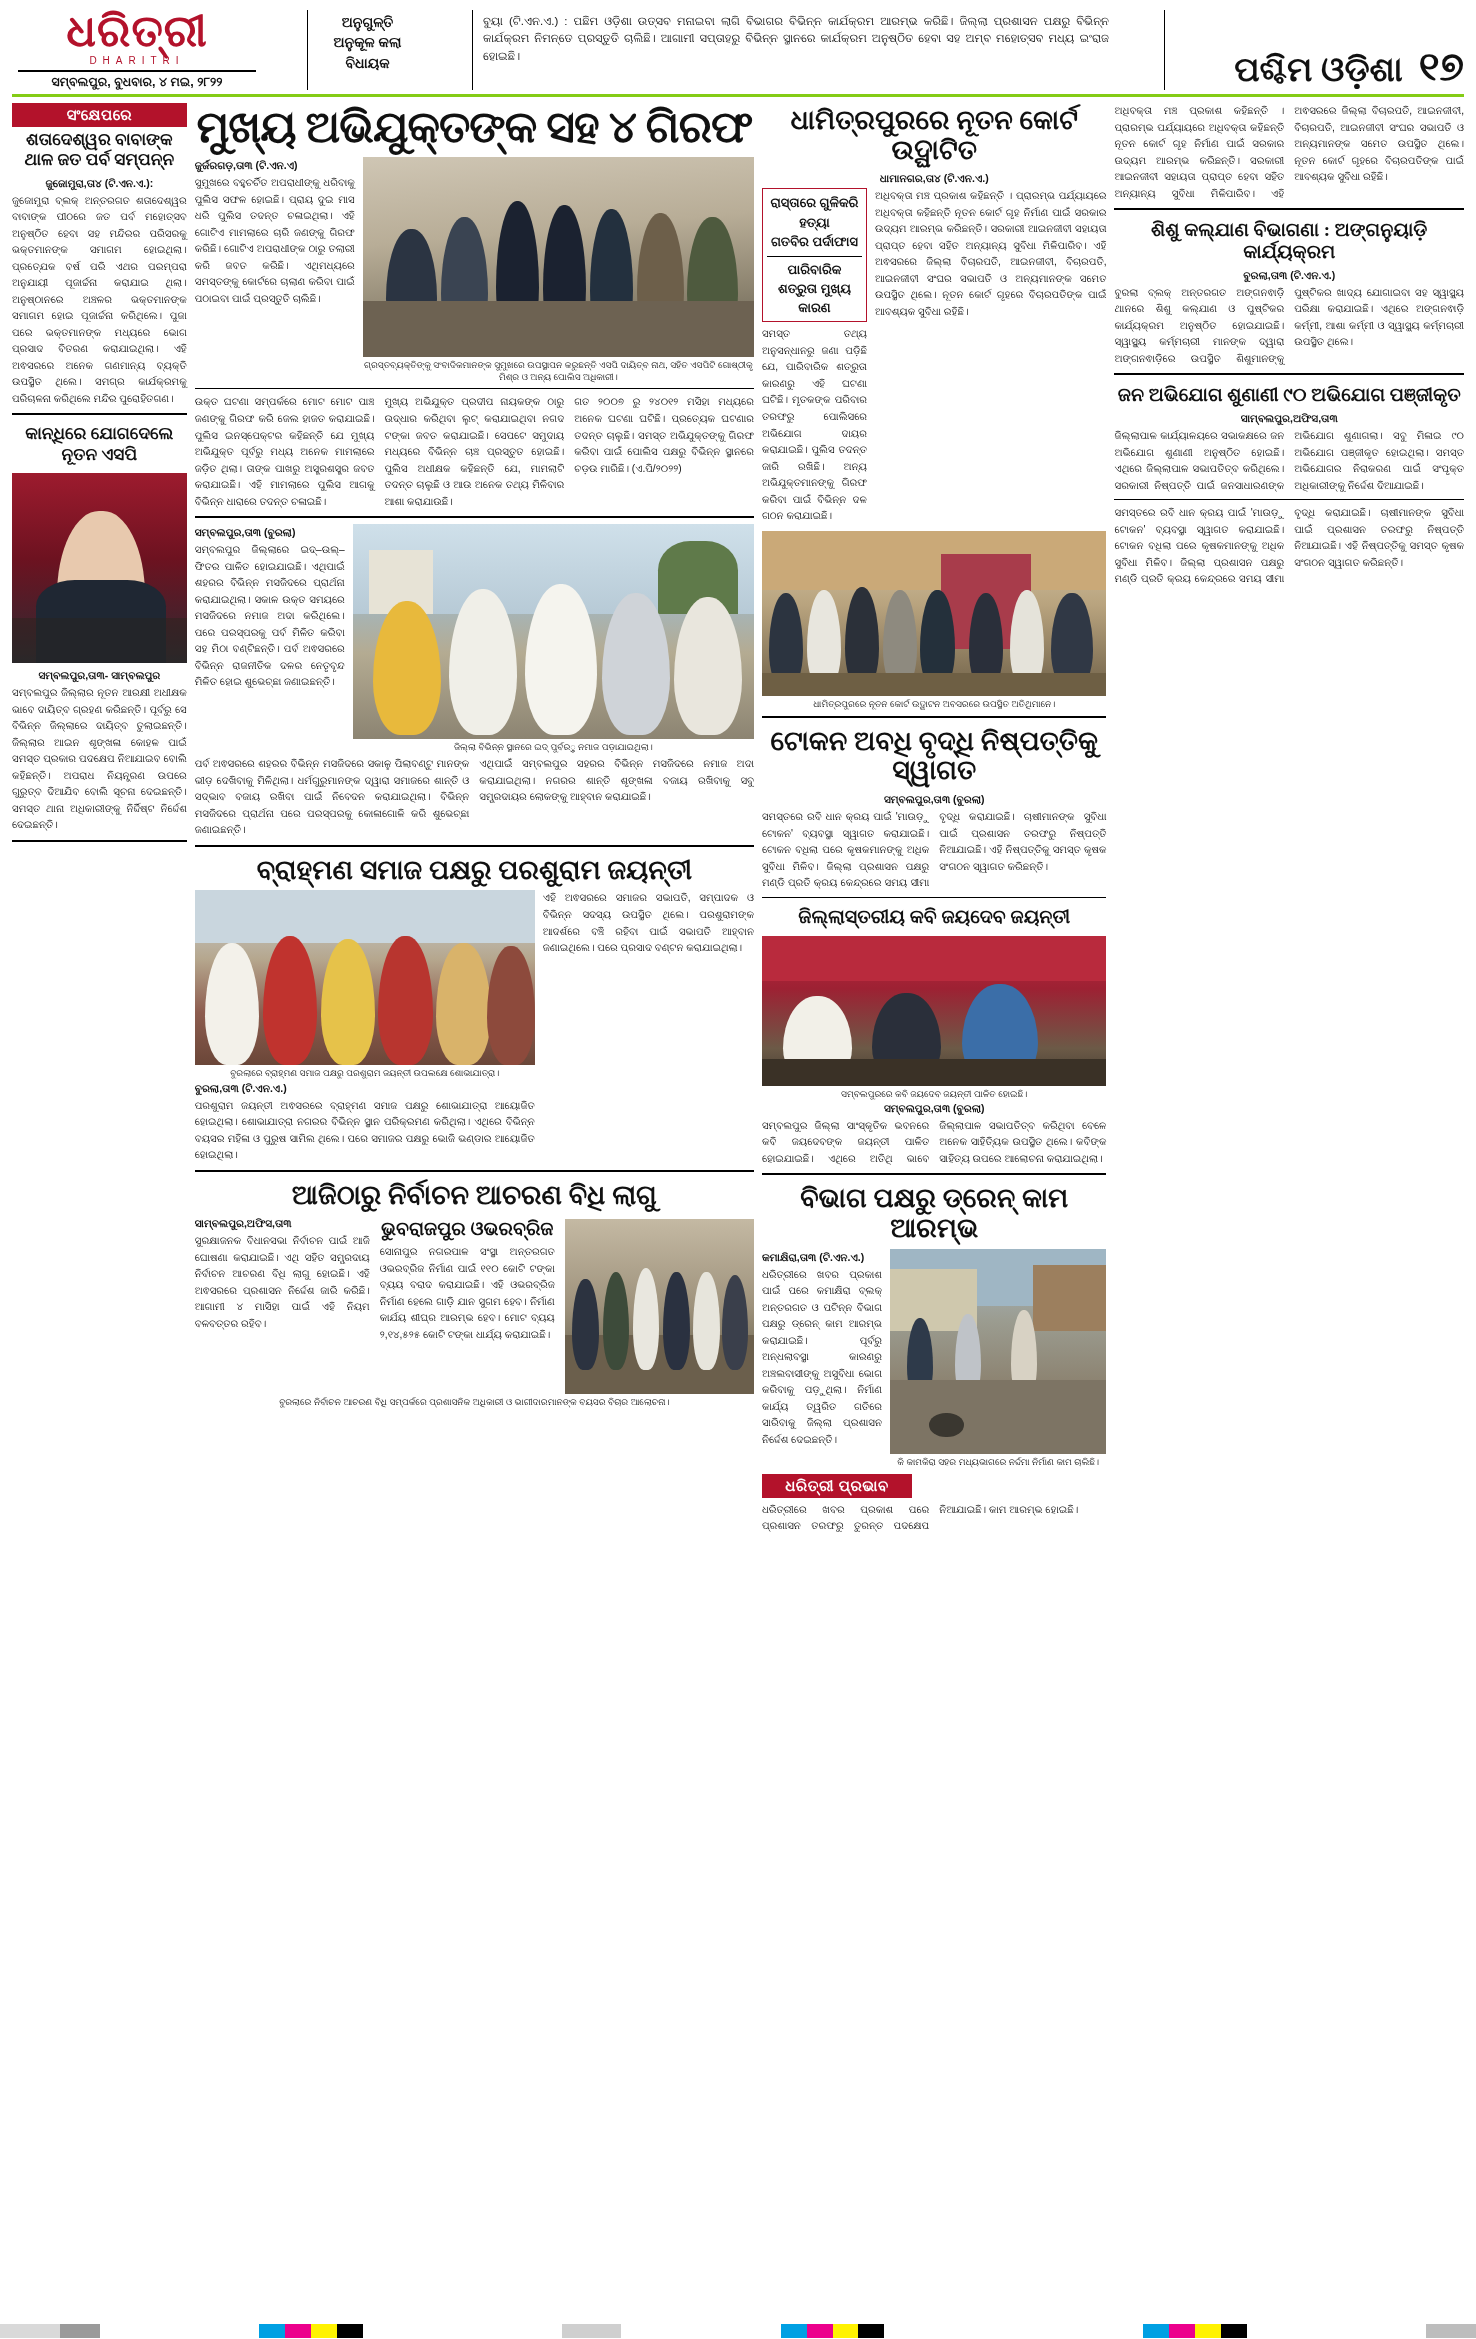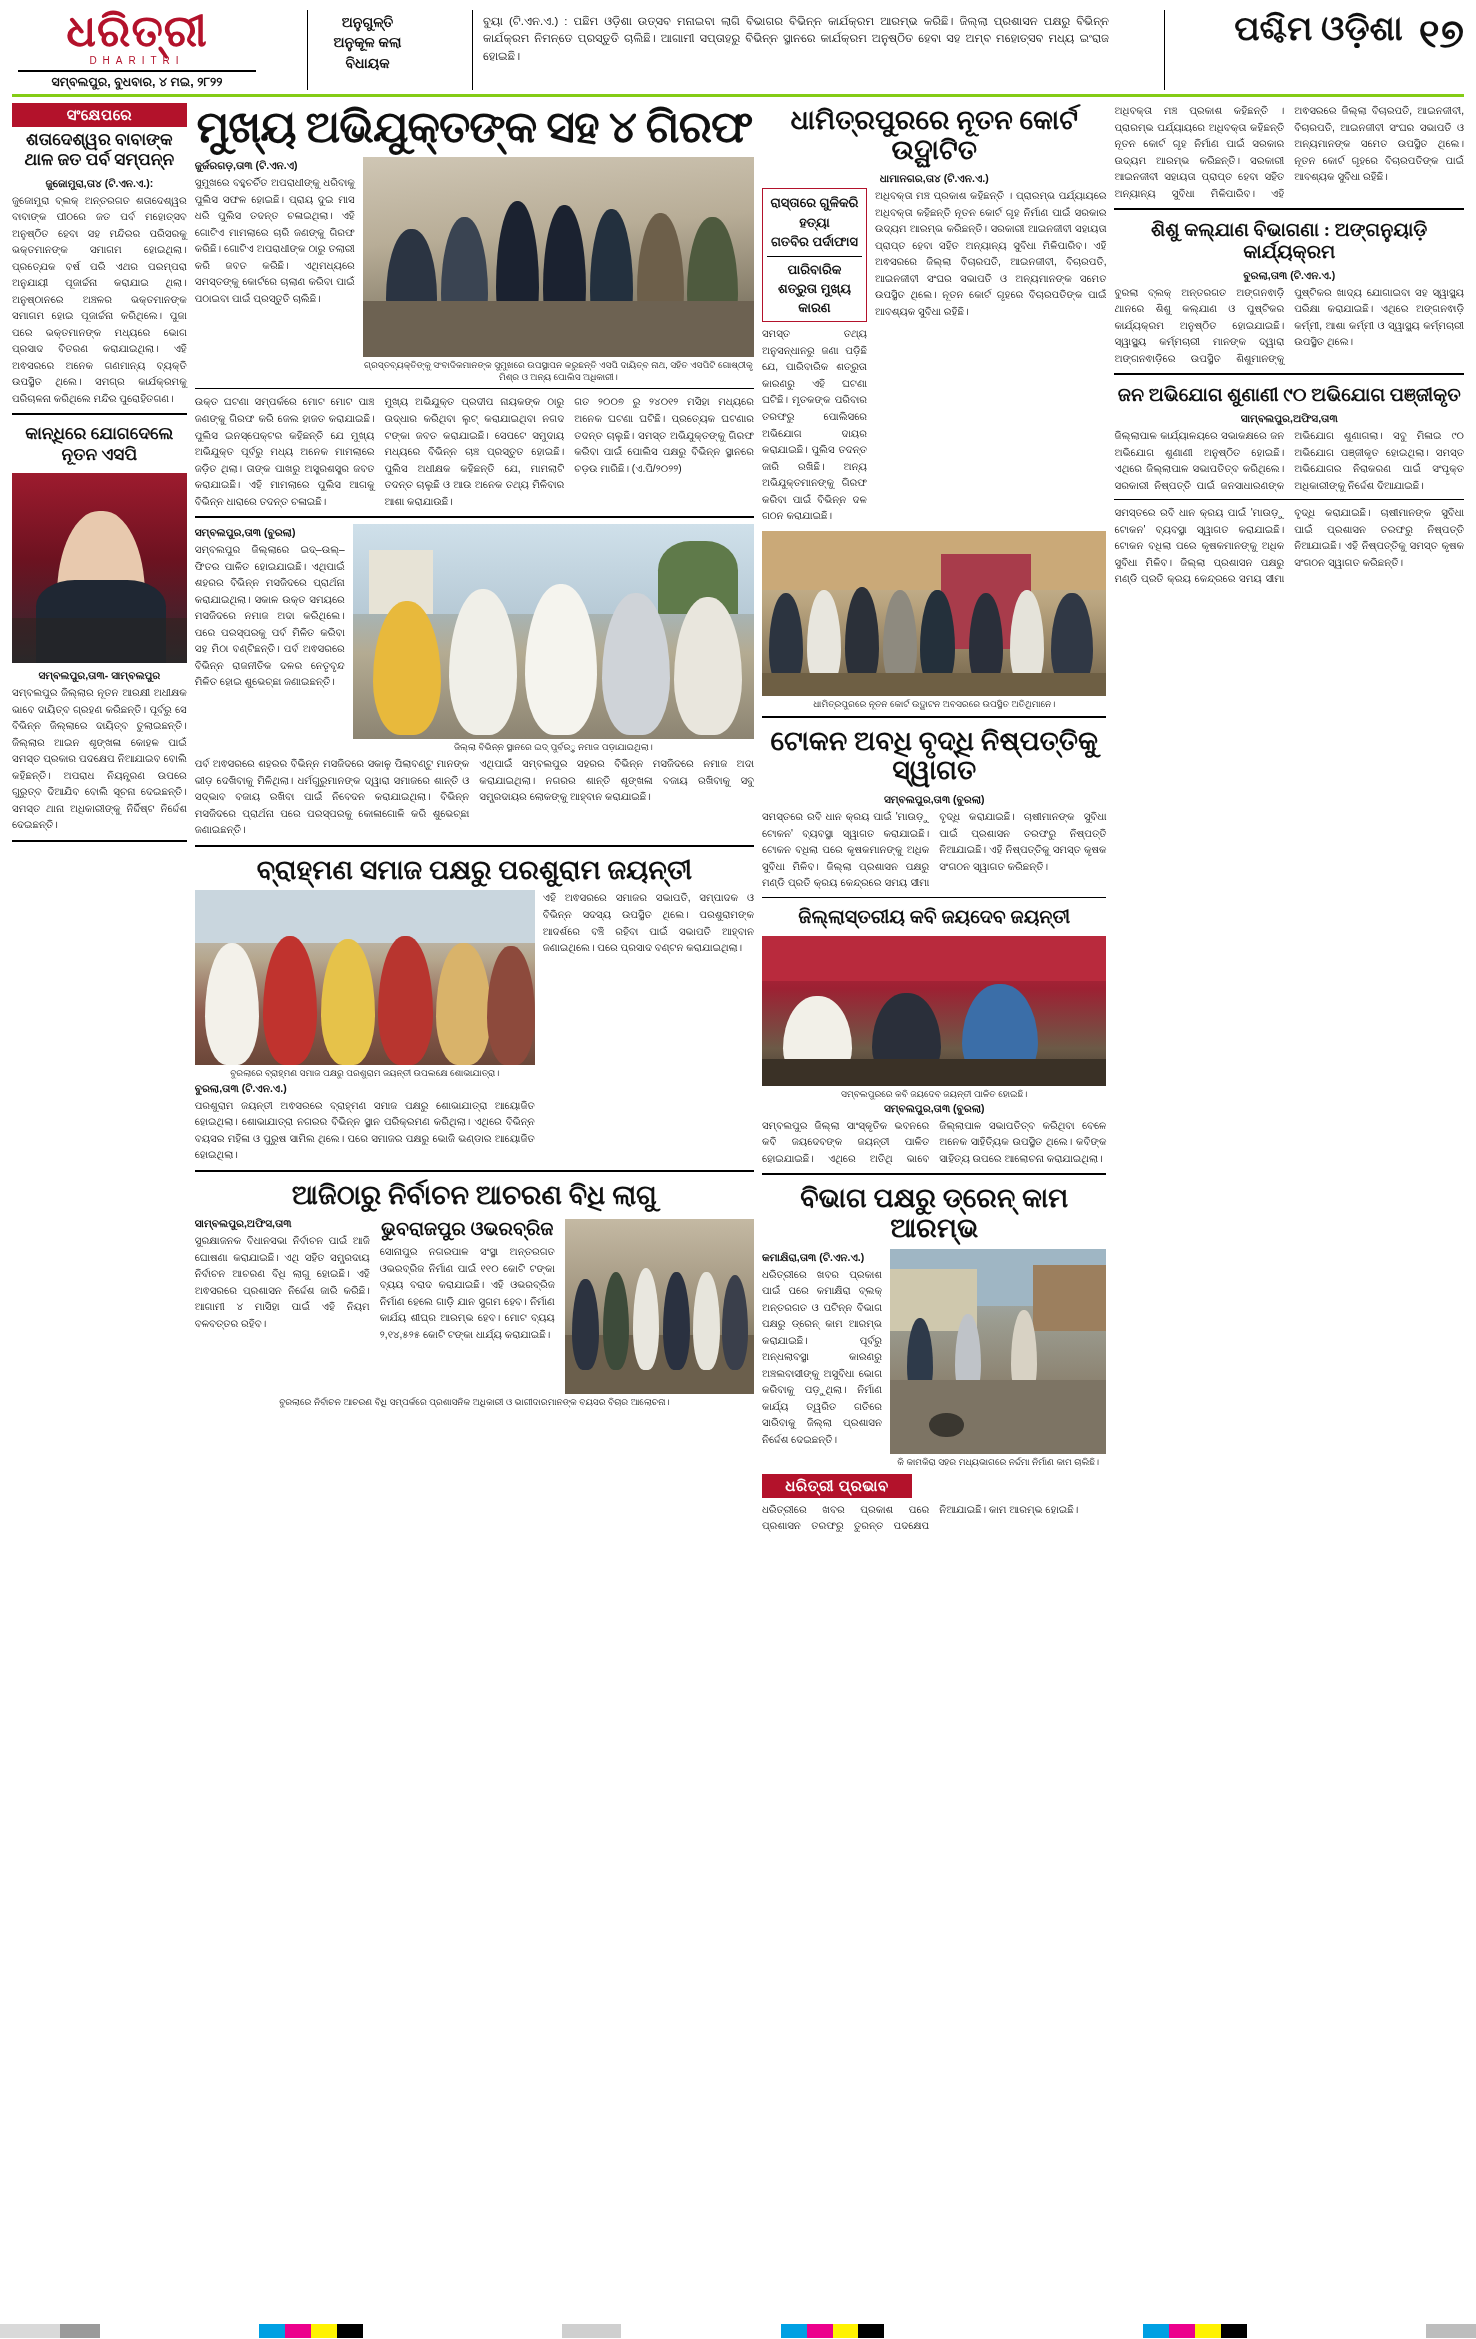--- a/index.html
+++ b/index.html
@@ -21,21 +21,21 @@
   }
   .logo-sub { font-size:10px; letter-spacing:6px; color:#b3122b; margin-top:1px; }
   .logo-rule { border-top:2px solid #000; margin:4px 6px 3px 6px; }
   .logo-date { font-size:12.5px; font-weight:bold; }
   .mh-col {
     flex:0 0 auto; padding:2px 8px; font-size:14px; line-height:1.45;
     border-left:1px solid #000; text-align:center; font-weight:bold;
   }
   .mh-col.small { width:120px; }
   .mh-news { flex:1 1 auto; border-left:1px solid #000; padding:3px 10px; font-size:11.5px; line-height:1.5; text-align:justify; }
-  .mh-right { flex:0 0 300px; border-left:1px solid #000; text-align:right; padding-left:10px; display:flex; align-items:flex-start; justify-content:flex-end; gap:16px;}
+  .mh-right { flex:0 0 300px; border-left:1px solid #000; text-align:right; padding-left:10px; display:flex; align-items:flex-end; justify-content:flex-end; gap:16px;}
   .mh-edition { font-size:34px; font-weight:bold; font-family:"Liberation Serif", serif;}
   .mh-pageno { font-size:40px; font-weight:bold; font-family:"Liberation Serif", serif;}
 
   
   .grid { display:flex; gap:8px; margin-top:6px; }
   .col { display:flex; flex-direction:column; }
   .c1 { width:175px; }
   .c2 { width:560px; }
   .c3 { width:345px; }
   .c4 { width:350px; }

